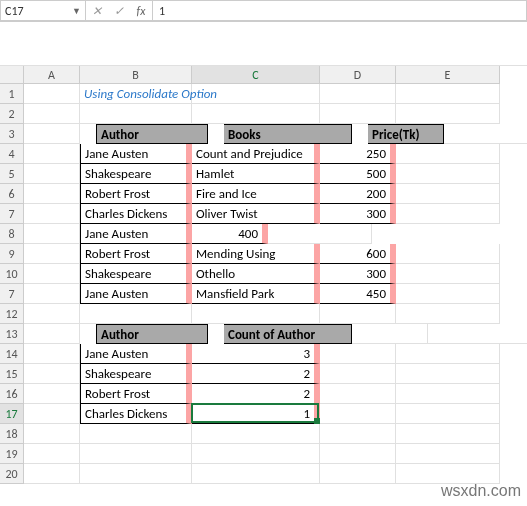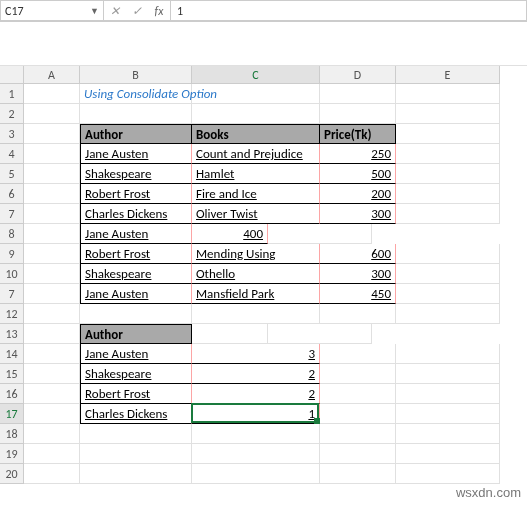--- a/index.html
+++ b/index.html
@@ -15,21 +15,21 @@
       position: relative;
     }
     .name-formula-bar {
       display: flex;
       align-items: stretch;
       height: 22px;
       border-bottom: 1px solid #ccc;
       background: #f3f3f3;
     }
     .name-box {
-      width: 104px;
+      width: 86px;
       border: 1px solid #ccc;
       background: #fff;
       display: flex;
       align-items: center;
       padding: 0 4px;
       font-size: 12px;
       color: #333;
     }
     .name-box .nb-text { flex: 1; }
     .name-box .nb-caret {
@@ -130,28 +130,27 @@
     }
     .tbl-head {
       background: #a9a9a9;
       font-weight: bold;
       color: #000;
       border-right: 1px solid #000;
       border-bottom: 1px solid #000;
     }
     .tbl-cell {
       background: #fff;
-      border-right: 1px solid #fca5a5;
+      border-right: 6px solid #fca5a5;
       border-bottom: 1px solid #000;
       font-size: 13px;
       color: #000;
-      text-decoration: underline;
     }
     .tbl-cell.num { justify-content: flex-end; text-align: center; }
-    .tbl-top { border-top: 1px solid #000; }
+    .tbl-top { border-top: 1px solid #000; margin-left: 16px; }
     .tbl-left { border-left: 1px solid #000; }
     .active-cell-border {
       position: absolute;
       border: 2px solid #1a7a3d;
       pointer-events: none;
     }
     .active-cell-handle {
       position: absolute;
       width: 6px;
       height: 6px;
@@ -160,21 +159,21 @@
       bottom: -3px;
     }
     .col-h.active, .row-h.active {
       background: #e2e2e2;
       color: #1a7a3d;
     }
     .watermark {
       position: absolute;
       right: 6px;
       bottom: 6px;
-      font-size: 13px;
+      font-size: 16px;
       color: #777;
       font-family: Arial, sans-serif;
     }
   </style>
 </head>
 <body>
 
 <div class="name-formula-bar">
   <div class="name-box">
     <span class="nb-text">C17</span>
@@ -311,20 +310,21 @@
         <div class="cell wA"></div>
         <div class="cell wB"></div>
         <div class="cell wC"></div>
         <div class="cell wD"></div>
         <div class="cell wE"></div>
       </div>
 
       <div class="rw h-row">
         <div class="cell wA"></div>
         <div class="cell wB tbl-head tbl-top tbl-left">Author</div>
+        <div class="cell wC tbl-head tbl-top">Count of Author</div>
         <div class="cell wD"></div>
         <div class="cell wE"></div>
       </div>
       <div class="rw h-row">
         <div class="cell wA"></div>
         <div class="cell wB tbl-cell tbl-left">Jane Austen</div>
         <div class="cell wC tbl-cell num">3</div>
         <div class="cell wD"></div>
         <div class="cell wE"></div>
       </div>

